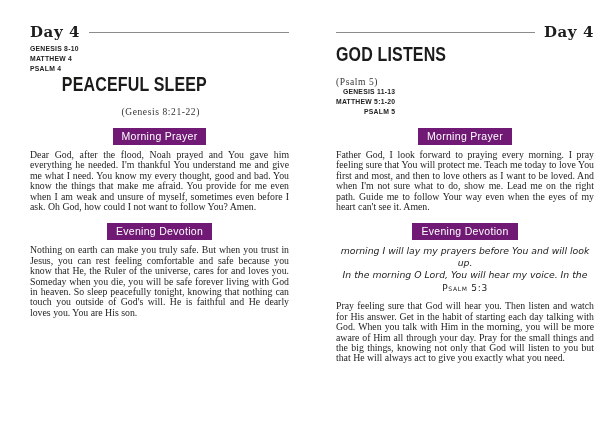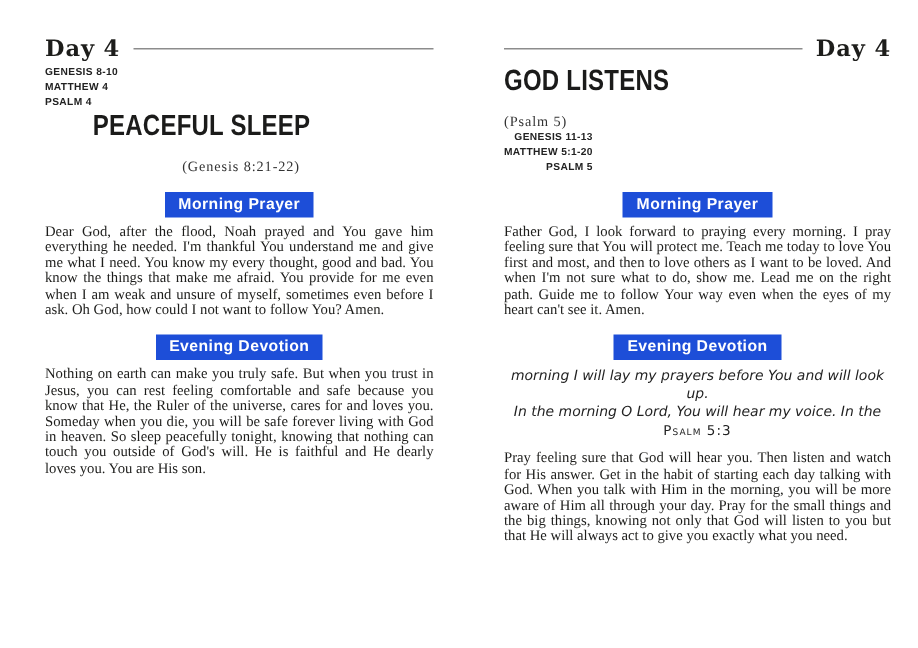--- a/index.html
+++ b/index.html
@@ -30,22 +30,22 @@
   .title{display:inline-block;font-family:"Liberation Sans", sans-serif;font-weight:bold;
          font-size:19.5px;line-height:20px;letter-spacing:0.2px;transform:scaleX(0.82);
          white-space:nowrap;color:#1b1b1a;}
   .page-left .title{transform-origin:100% 0;}
   .page-right .title{transform-origin:0 0;}
   .subtitle{font-family:"Liberation Serif", serif;font-size:9.5px;letter-spacing:0.6px;
             color:#333;margin-top:12px;}
 
   
   .badge-row{text-align:center;margin-bottom:5px;}
-  .badge{display:inline-block;background:#1d4ed8;color:#ffffff;
-         font-family:"Liberation Sans", sans-serif;font-weight:bold;font-size:10.5px;
+  .badge{display:inline-block;background:#701a75;color:#ffffff;
+         font-family:"Liberation Sans", sans-serif;font-weight:normal;font-size:10.5px;
          padding:2px 9px 3px 9px;letter-spacing:0.3px;}
 
   
   .para{font-size:9.8px;line-height:10.4px;text-align:justify;color:#1d1d1b;
         margin:0 0 9px 0;}
   .para1{margin-bottom:9px;}
 
   
   .verse{text-align:center;margin:2px 0 7px 0;}
   .vline{font-family:"DejaVu Sans", sans-serif;font-style:italic;font-size:9.3px;

